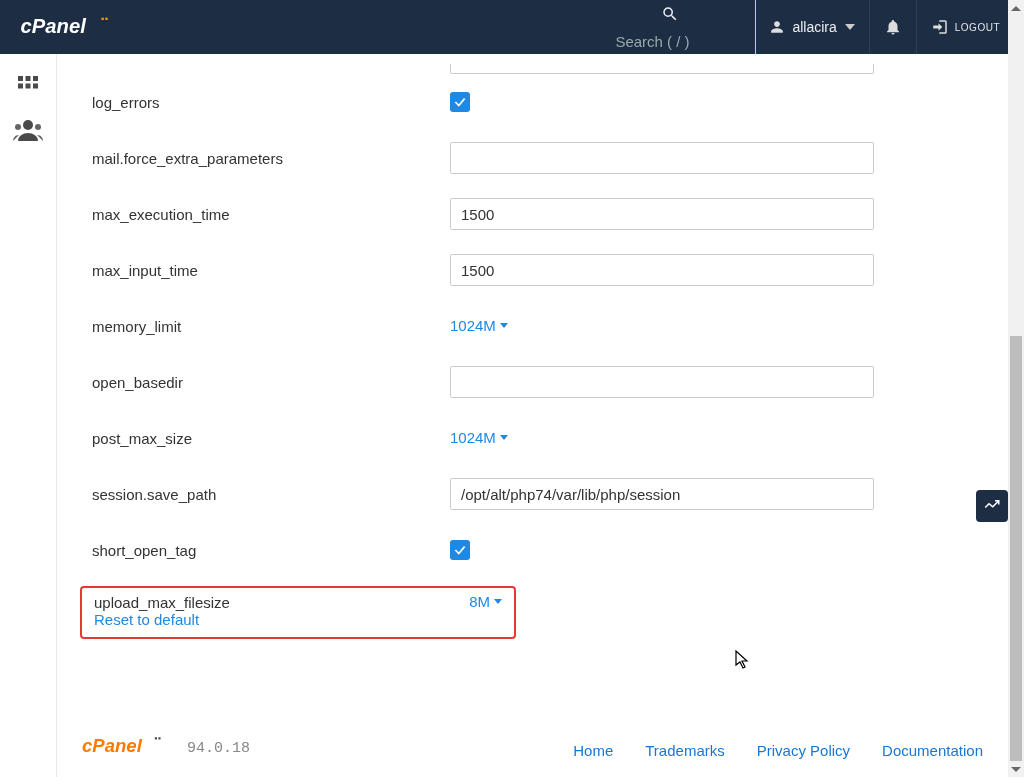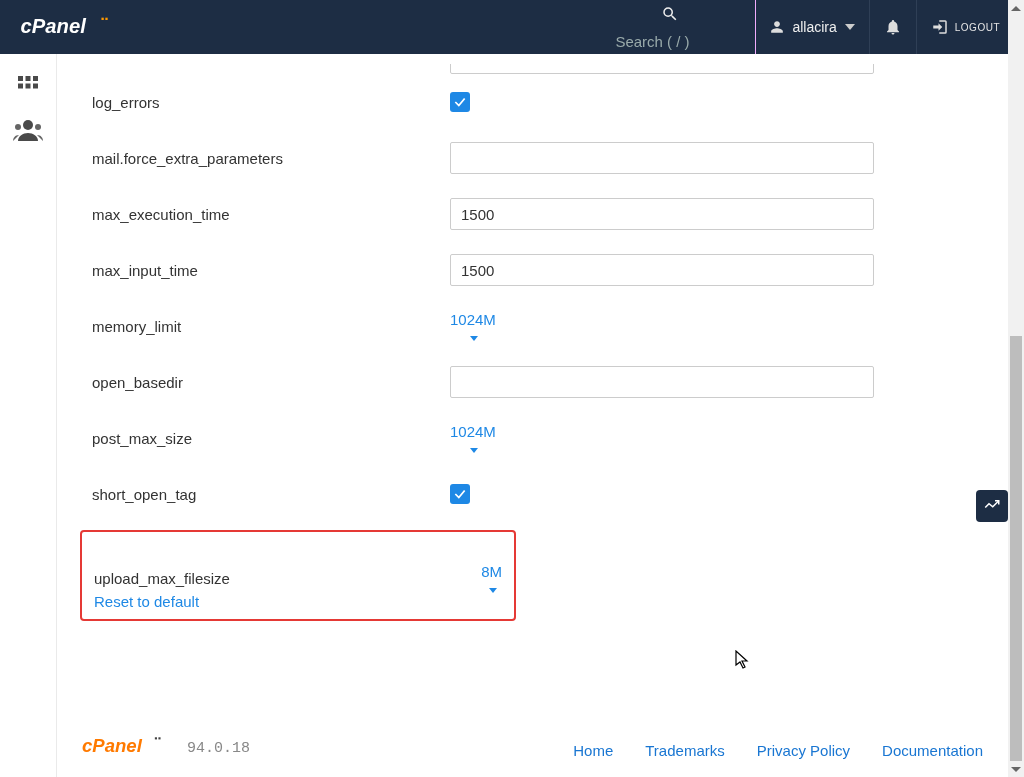--- a/index.html
+++ b/index.html
@@ -33,32 +33,32 @@
 
 .content { position: absolute; left: 56px; right: 16px; top: 54px; bottom: 0; background: #fff; padding: 0 10px; border-left: 1px solid #eaeaea; }
 .content-inner { padding: 10px 25px 0 25px; }
 
 .setting-row { display: flex; align-items: center; min-height: 56px; padding: 10px 0; }
 .setting-label { width: 358px; font-size: 15px; color: #333; }
 .setting-control { flex: 1; max-width: 424px; }
 .input-text { width: 100%; height: 32px; border: 1px solid #ccc; border-radius: 2px; padding: 4px 10px; font-size: 15px; color: #333; }
 .checkbox-box { width: 20px; height: 20px; background: #1e88e5; border-radius: 3px; display: flex; align-items: center; justify-content: center; cursor: pointer; }
 .checkbox-box svg { width: 14px; height: 14px; stroke: #fff; stroke-width: 3; fill: none; }
-.dropdown-link { color: #1e88e5; font-size: 15px; cursor: pointer; display: inline-flex; align-items: center; gap: 8px; flex-direction: column; }
+.dropdown-link { color: #1e88e5; font-size: 15px; cursor: pointer; display: inline-flex; align-items: center; gap: 2px; }
 .dropdown-caret { width: 0; height: 0; border-left: 4px solid transparent; border-right: 4px solid transparent; border-top: 5px solid #1e88e5; margin-left: 2px; }
 
 
 .top-cutoff-row { display: flex; align-items: flex-end; height: 10px; overflow: hidden; }
 .top-cutoff-row .setting-label { width: 358px; }
 .top-cutoff-row .setting-control { flex: 1; max-width: 424px; }
 .top-cutoff-input { width: 100%; height: 32px; border: 1px solid #ccc; border-radius: 2px; }
 
 
 .highlight-box { border: 2px solid #e53935; border-radius: 4px; padding: 5px 12px 8px 12px; margin-top: 8px; margin-left: -12px; width: 436px; }
-.highlight-box .hl-row { display: flex; align-items: center; margin-top: 26px; }
+.highlight-box .hl-row { display: flex; align-items: center; }
 .highlight-box .hl-label { flex: 1; font-size: 15px; color: #333; }
 .highlight-box .hl-val { }
 .reset-link { color: #1e88e5; font-size: 15px; cursor: pointer; }
 
 
 .footer { position: absolute; bottom: 18px; left: 0; right: 0; display: flex; align-items: flex-end; padding: 0 25px; }
 .footer-logo { display: flex; align-items: flex-end; gap: 5px; }
 .footer-version { font-size: 15px; color: #888; padding-bottom: 2px; font-family: Liberation Mono, monospace; }
 .footer-spacer { flex: 1; }
 .footer-links { display: flex; gap: 32px; }
@@ -188,20 +188,24 @@
           <div class="setting-control"><input class="input-text" value="" style=""></div>
         </div>
         <div class="setting-row">
           <div class="setting-label">post_max_size</div>
           <div class="setting-control"><span class="dropdown-link">
               <span>1024M</span>
               <span class="dropdown-caret"></span>
             </span></div>
         </div>
         <div class="setting-row">
+          <div class="setting-label">session.save_path</div>
+          <div class="setting-control"><input class="input-text" value="/opt/alt/php74/var/lib/php/session" style=""></div>
+        </div>
+        <div class="setting-row">
           <div class="setting-label">short_open_tag</div>
           <div class="setting-control">
             <div class="checkbox-box">
               <svg viewBox="0 0 24 24">
                 <polyline points="4 12 10 18 20 6"></polyline>
               </svg>
             </div>
           </div>
         </div>
       </div>

